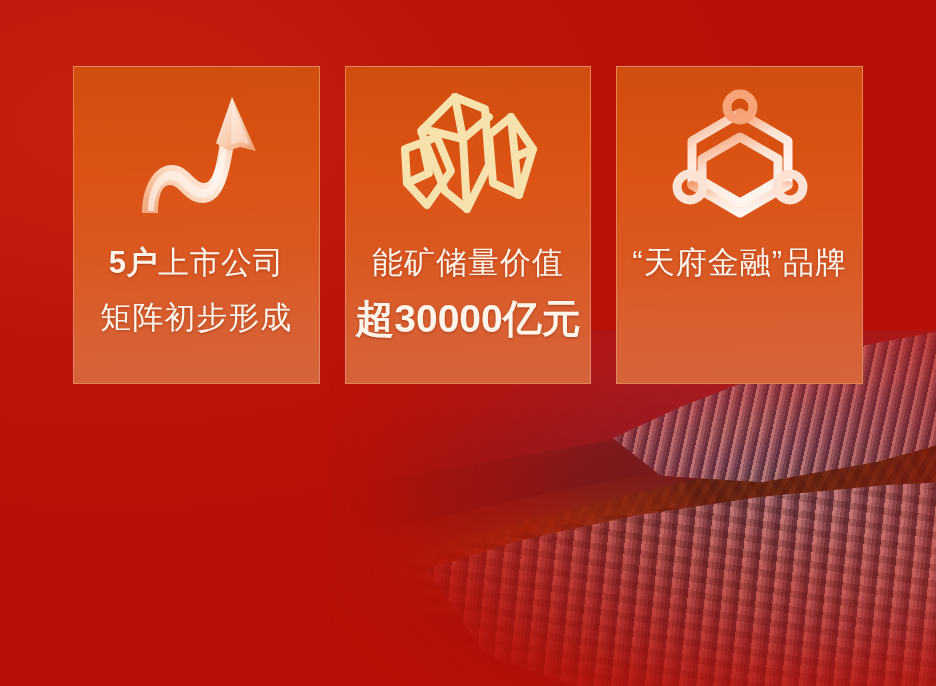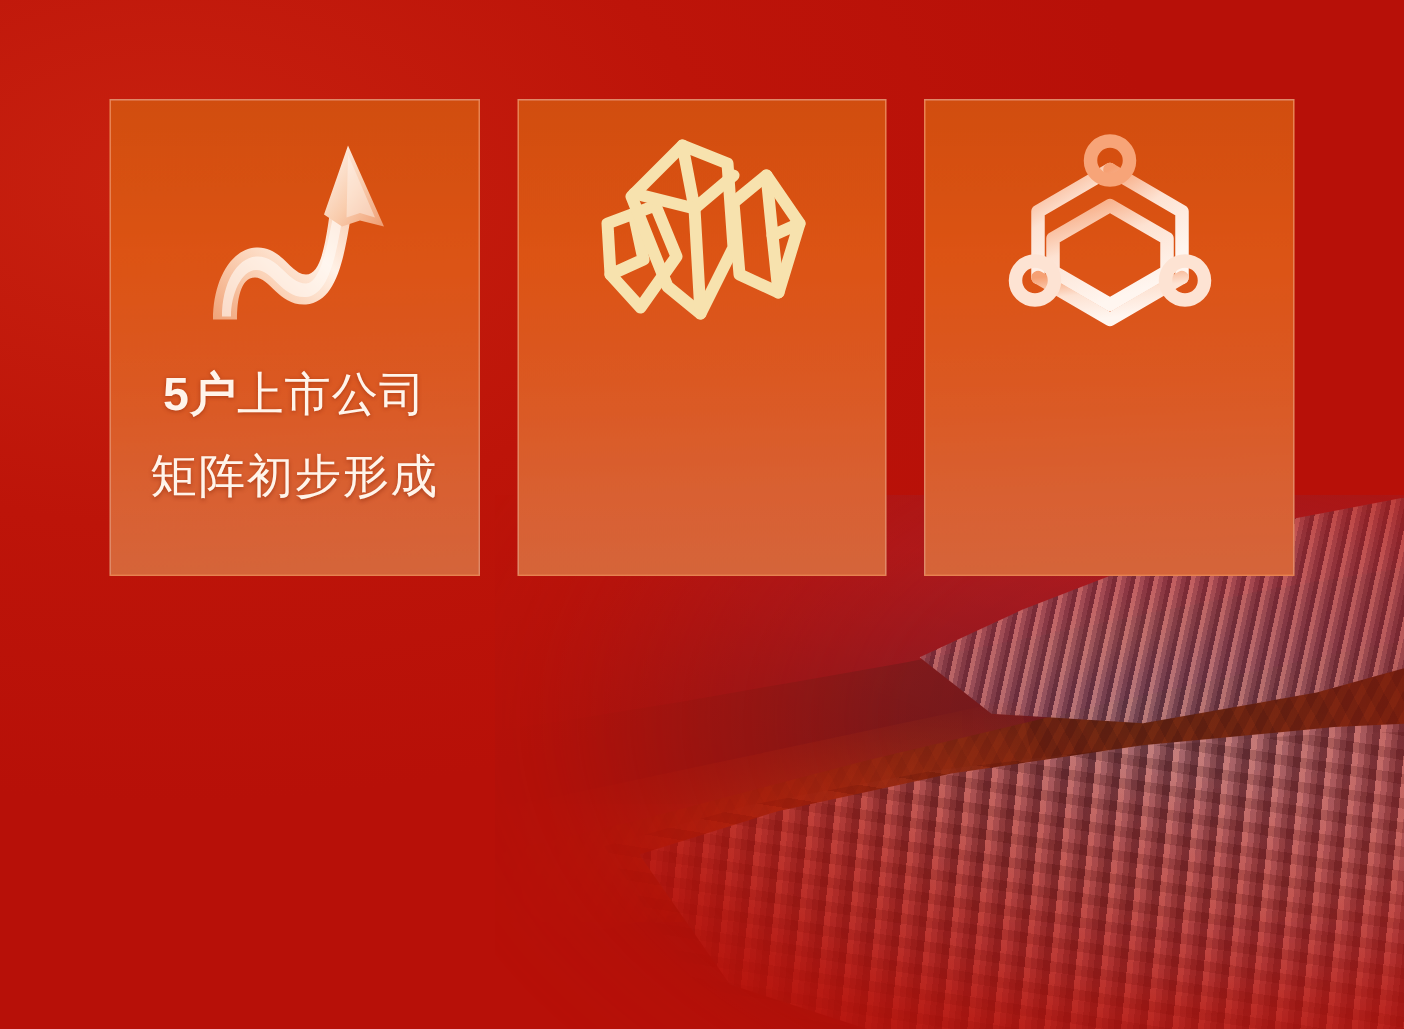--- a/index.html
+++ b/index.html
@@ -290,20 +290,24 @@
             <path d="M62 10 L70 52 L96 30"></path>
             <path d="M70 52 L74 122"></path>
             <path d="M70 52 L30 42"></path>
 
             <path d="M96 48 L118 30 L140 62 L126 108 L100 96 Z"></path>
             <path d="M118 30 L122 70 L140 62"></path>
             <path d="M122 70 L126 108"></path>
           </g>
         </svg>
       </div>
+      <div class="lines">
+        <div class="line line-a"><span class="bold"></span><span>能矿储量价值</span></div>
+        <div class="line line-b">超30000亿元</div>
+      </div>
     </div>
 
     <div class="card card-3">
       <div class="icon-wrap">
         <svg width="140" height="136" viewBox="0 0 140 136" aria-hidden="true">
           <defs>
             <linearGradient id="netGrad" x1="0" y1="0" x2="0.4" y2="1">
               <stop offset="0%" stop-color="#f6a073"></stop>
               <stop offset="45%" stop-color="#fde2d2"></stop>
               <stop offset="100%" stop-color="#fff6f0"></stop>
@@ -319,17 +323,18 @@
 
             <path d="M22 96 L70 124 L118 96"></path>
           </g>
 
           <circle cx="70" cy="18" r="13" fill="none" stroke="#f7a478" stroke-width="9"></circle>
           <circle cx="20" cy="98" r="13" fill="none" stroke="#fde3d3" stroke-width="9"></circle>
           <circle cx="120" cy="98" r="13" fill="none" stroke="#fde3d3" stroke-width="9"></circle>
         </svg>
       </div>
       <div class="lines">
+        <div class="line line-a"><span class="bold"></span><span>“天府金融”品牌</span></div>
       </div>
     </div>
 
   </div>
 </div>
 
 </body></html>

